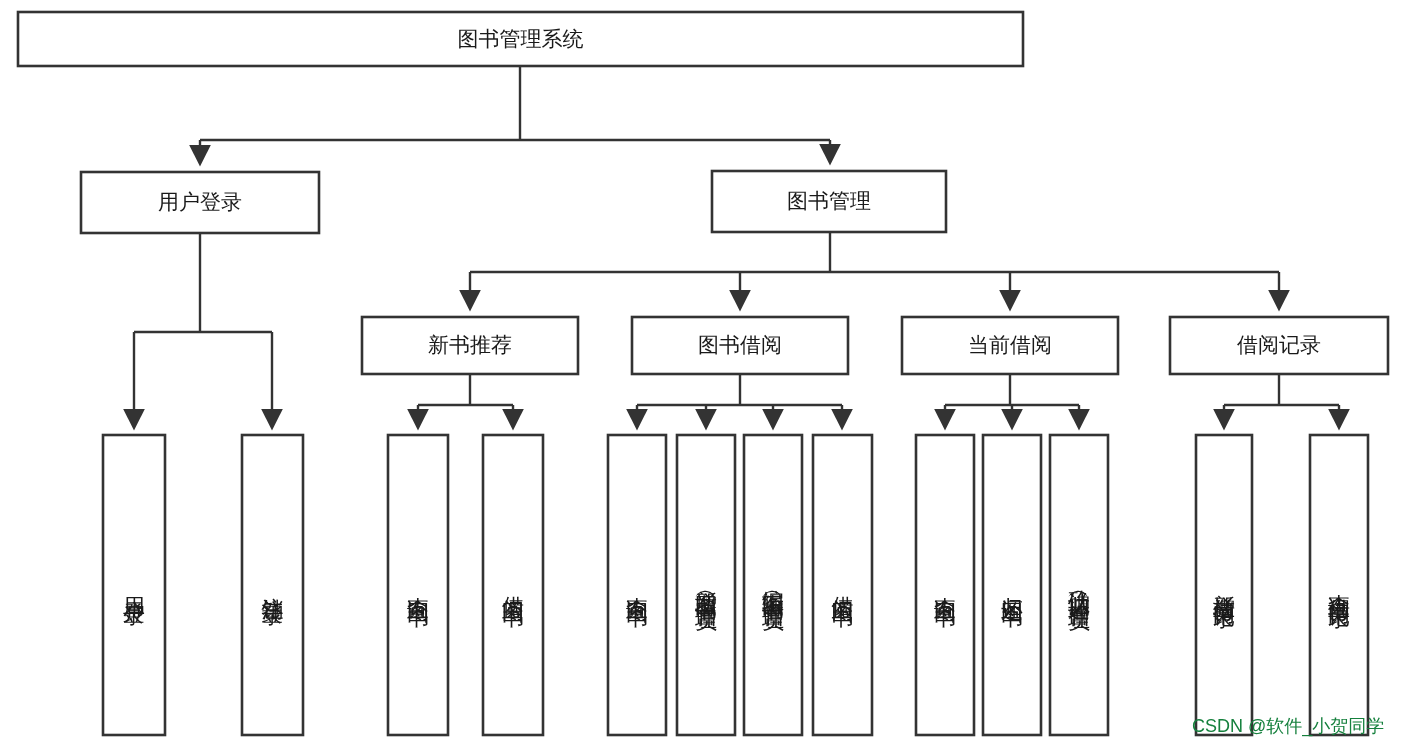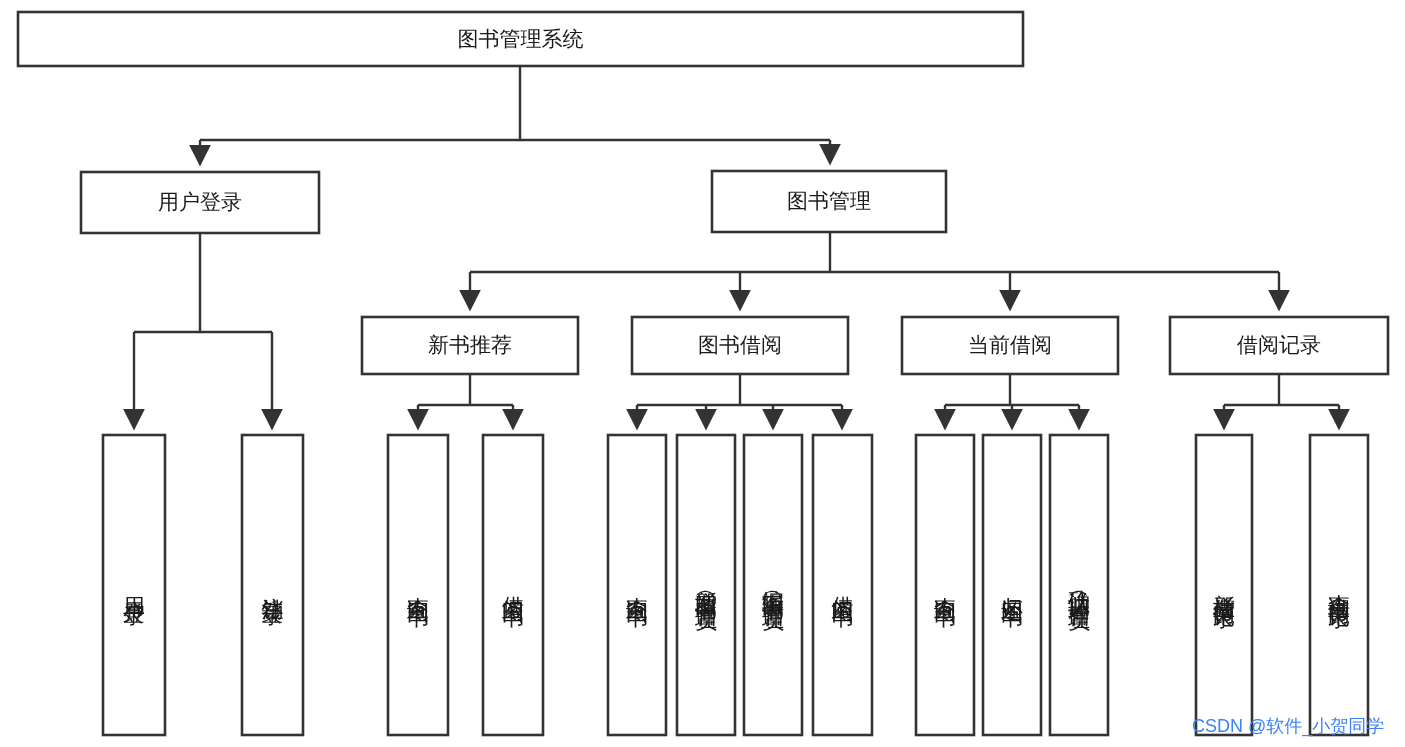--- a/index.html
+++ b/index.html
@@ -58,21 +58,21 @@
     display: flex;
     align-items: center;
     justify-content: center;
     white-space: nowrap;
     pointer-events: none;
   }
   .watermark {
     position: absolute;
     font-family: "Liberation Sans", "DejaVu Sans", sans-serif;
     font-size: 18px;
-    color: #3b82f6;
+    color: #15803d;
     white-space: nowrap;
     left: 1192px;
     top: 714px;
   }
 </style>
 </head>
 <body>
 
 <div id="diagram-root">
 

